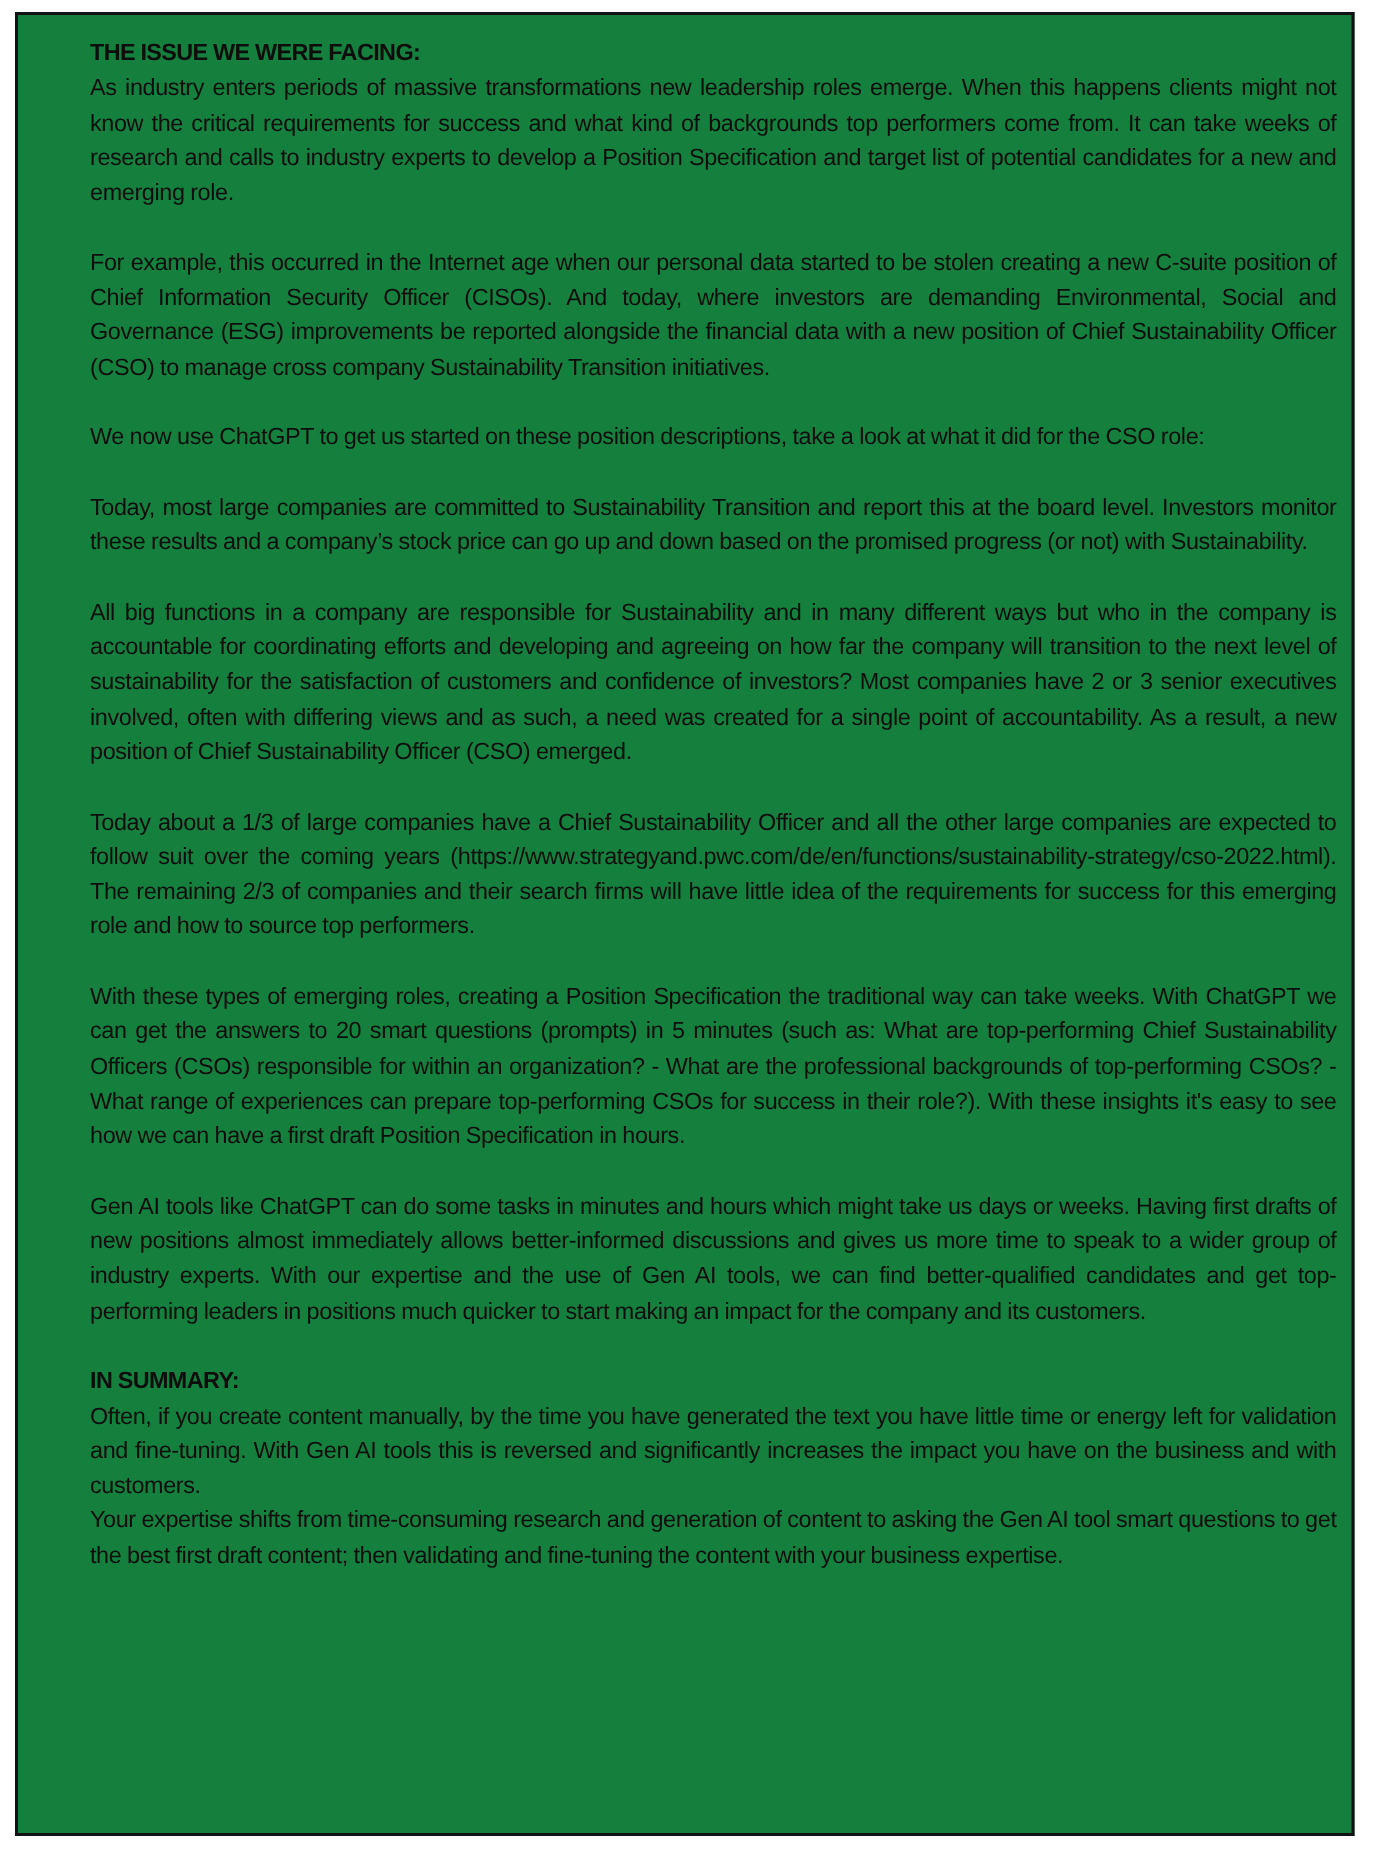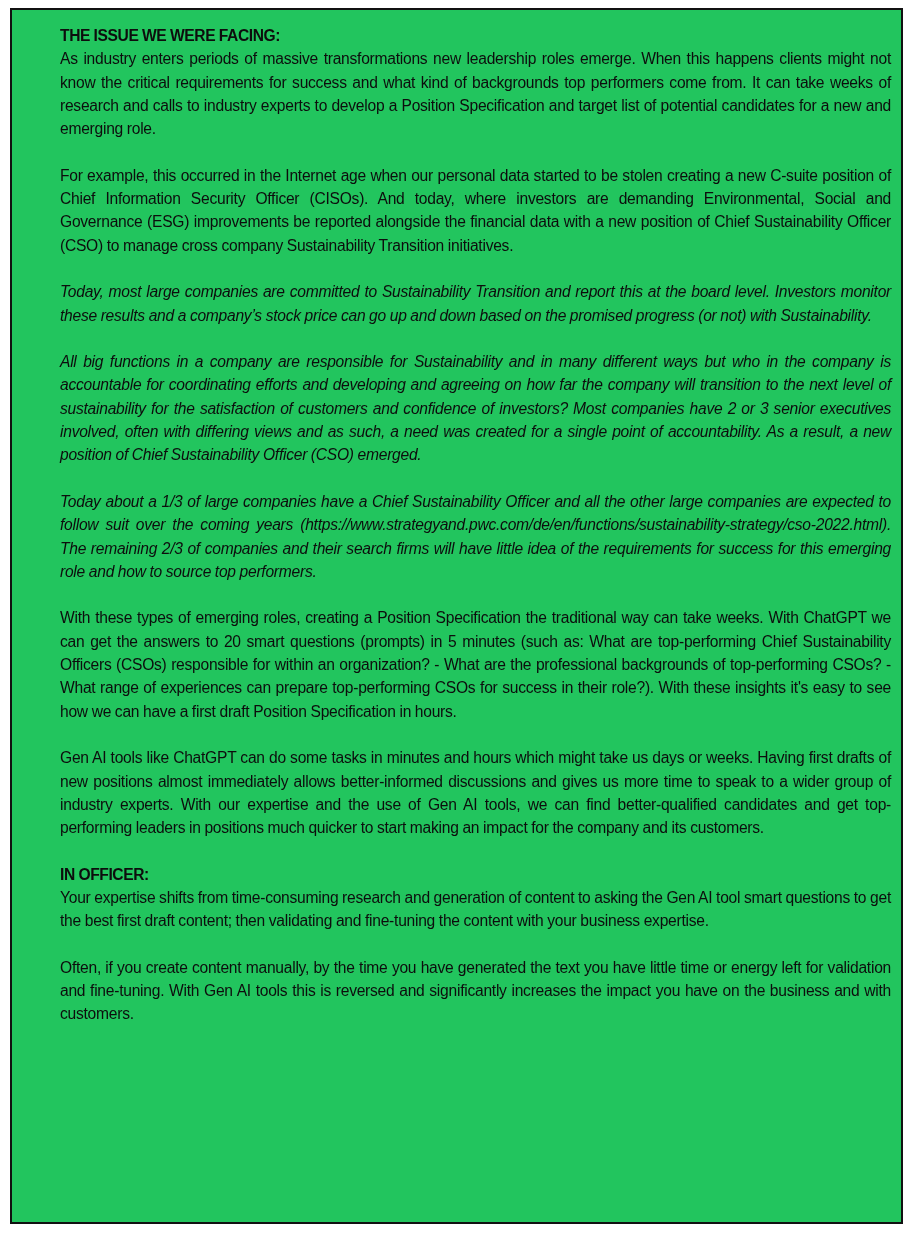--- a/index.html
+++ b/index.html
@@ -34,47 +34,47 @@
       font-weight: bold;
       margin: 0;
       letter-spacing: -0.4px;
     }
     .para {
       margin: 0 0 23.3px 0;
       text-align: justify;
       text-align-last: left;
     }
     .para.italic {
-      font-style: italic;
     }
     .para.last {
       margin-bottom: 0;
     }
   </style>
 </head>
 <body>
 
-<div class="doc-box" style="background: #22c55e; border-color: rgb(17, 17, 17); padding-left: 48px;">
+<div class="doc-box" style="background: #15803d; border-color: rgb(17, 17, 17); padding-left: 48px;">
 
   <section>
     <p class="section-title">THE ISSUE WE WERE FACING:</p>
     <p class="para">As industry enters periods of massive transformations new leadership roles emerge. When this happens clients might not know the critical requirements for success and what kind of backgrounds top performers come from. It can take weeks of research and calls to industry experts to develop a Position Specification and target list of potential candidates for a new and emerging role.</p>
     <p class="para">For example, this occurred in the Internet age when our personal data started to be stolen creating a new C-suite position of Chief Information Security Officer (CISOs). And today, where investors are demanding Environmental, Social and Governance (ESG) improvements be reported alongside the financial data with a new position of Chief Sustainability Officer (CSO) to manage cross company Sustainability Transition initiatives.</p>
+    <p class="para">We now use ChatGPT to get us started on these position descriptions, take a look at what it did for the CSO role:</p>
   </section>
 
   <section>
     <p class="para italic">Today, most large companies are committed to Sustainability Transition and report this at the board level. Investors monitor these results and a company’s stock price can go up and down based on the promised progress (or not) with Sustainability.</p>
     <p class="para italic">All big functions in a company are responsible for Sustainability and in many different ways but who in the company is accountable for coordinating efforts and developing and agreeing on how far the company will transition to the next level of sustainability for the satisfaction of customers and confidence of investors?  Most companies have 2 or 3 senior executives involved, often with differing views and as such, a need was created for a single point of accountability. As a result, a new position of Chief Sustainability Officer (CSO) emerged.</p>
     <p class="para italic">Today about a 1/3 of large companies have a Chief Sustainability Officer and all the other large companies are expected to follow suit over the coming years (https://www.strategyand.pwc.com/de/en/functions/sustainability-strategy/cso-2022.html). The remaining 2/3 of companies and their search firms will have little idea of the requirements for success for this emerging role and how to source top performers.</p>
     <p class="para">With these types of emerging roles, creating a Position Specification the traditional way can take weeks. With ChatGPT we can get the answers to 20 smart questions (prompts) in 5 minutes (such as: What are top-performing Chief Sustainability Officers (CSOs) responsible for within an organization? - What are the professional backgrounds of top-performing CSOs? - What range of experiences can prepare top-performing CSOs for success in their role?).  With these insights it's easy to see how we can have a first draft Position Specification in hours.</p>
   </section>
 
   <section>
     <p class="para">Gen AI tools like ChatGPT can do some tasks in minutes and hours which might take us days or weeks. Having first drafts of new positions almost immediately allows better-informed discussions and gives us more time to speak to a wider group of industry experts. With our expertise and the use of Gen AI tools, we can find better-qualified candidates and get top-performing leaders in positions much quicker to start making an impact for the company and its customers.</p>
   </section>
 
   <section>
-    <p class="section-title">IN OFFICER:</p>
+    <p class="section-title">IN SUMMARY:</p>
+    <p class="para last">Often, if you create content manually, by the time you have generated the text you have little time or energy left for validation and fine-tuning. With Gen AI tools this is reversed and significantly increases the impact you have on the business and with customers.</p>
     <p class="para">Your expertise shifts from time-consuming research and generation of content to asking the Gen AI tool smart questions to get the best first draft content; then validating and fine-tuning the content with your business expertise.</p>
-    <p class="para last">Often, if you create content manually, by the time you have generated the text you have little time or energy left for validation and fine-tuning. With Gen AI tools this is reversed and significantly increases the impact you have on the business and with customers.</p>
   </section>
 
 </div>
 
 </body></html>

